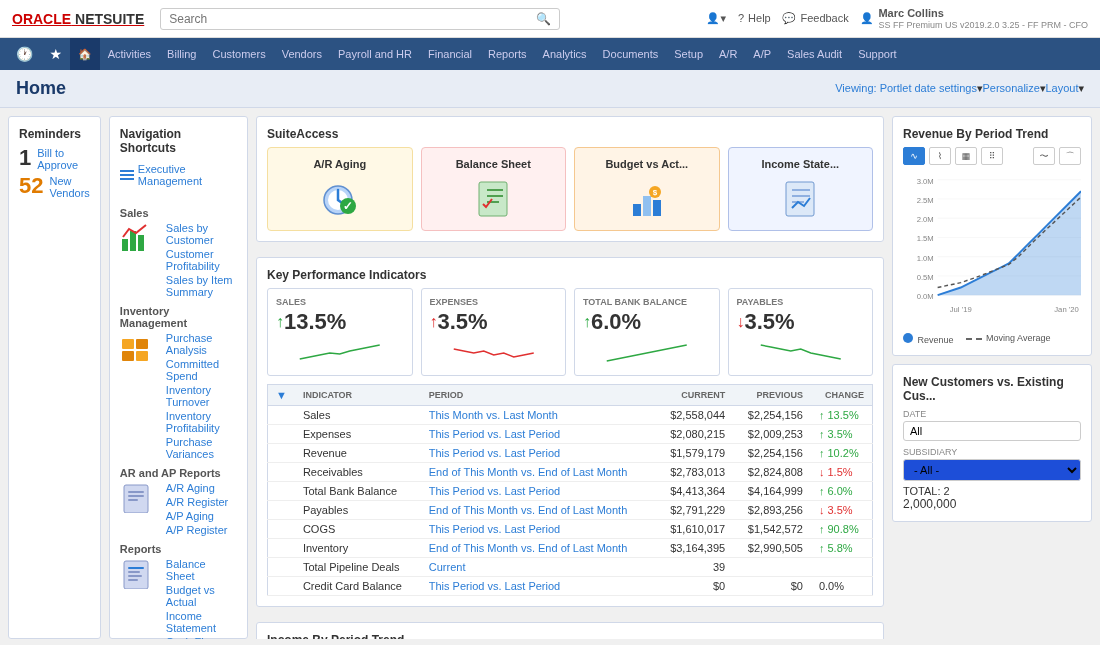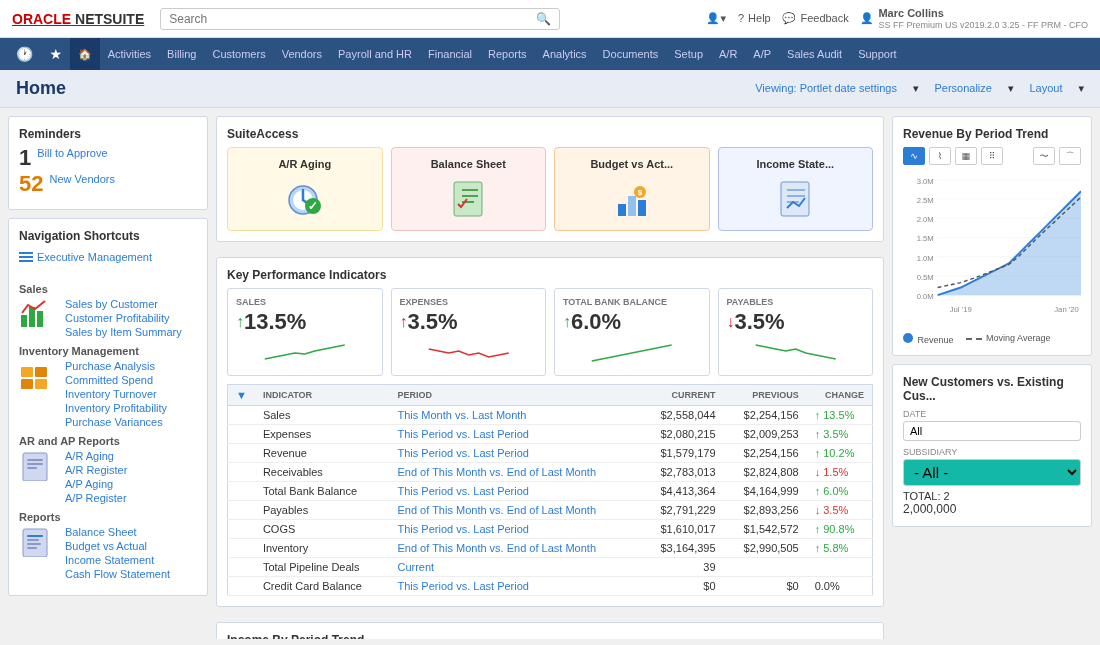--- a/index.html
+++ b/index.html
@@ -58,38 +58,37 @@
     .nav-item.active { background: #1a3a6a; }
     .page-header {
       background: #e8edf5;
       padding: 8px 16px;
       display: flex;
       align-items: center;
       justify-content: space-between;
       border-bottom: 1px solid #d0d8e8;
     }
     .page-title { font-size: 18px; font-weight: bold; color: #1a3a6a; }
-    .page-header-right { font-size: 11px; color: #2c7dd6; display: flex; gap: 16px; }
+    .page-header-right { font-size: 11px; color: #2c7dd6; display: flex; gap: 0; }
     .page-header-right span { cursor: pointer; }
 
     
     .main-layout {
       display: flex;
       padding: 8px;
       gap: 8px;
       height: calc(645px - 38px - 32px - 36px);
       overflow: hidden;
     }
 
     
     .sidebar {
-      width: 200px;
+      width: 240px;
       flex-shrink: 0;
       display: flex;
-      flex-direction: column;
       gap: 8px;
       overflow-y: auto;
     }
 
     .card {
       background: #fff;
       border: 1px solid #d0d8e8;
       border-radius: 3px;
       padding: 10px;
     }
@@ -212,22 +211,22 @@
       border: 1px solid #ccc;
       border-radius: 3px;
       padding: 3px 6px;
       font-size: 11px;
     }
     .form-select {
       width: 100%;
       border: 1px solid #ccc;
       border-radius: 3px;
       padding: 3px 6px;
-      font-size: 15px;
-      background: #14b8a6;
+      font-size: 11px;
+      background: #1d4ed8;
     }
     .total-row { font-size: 11px; margin-top: 4px; color: #333; }
     .total-amount { font-size: 12px; color: #333; }
 
     
     .lines-icon span { display: block; width: 14px; height: 2px; background: #2c7dd6; margin: 2px 0; }
 
     
     .income-section { background: #fff; border: 1px solid #d0d8e8; border-radius: 3px; padding: 10px; }
 

